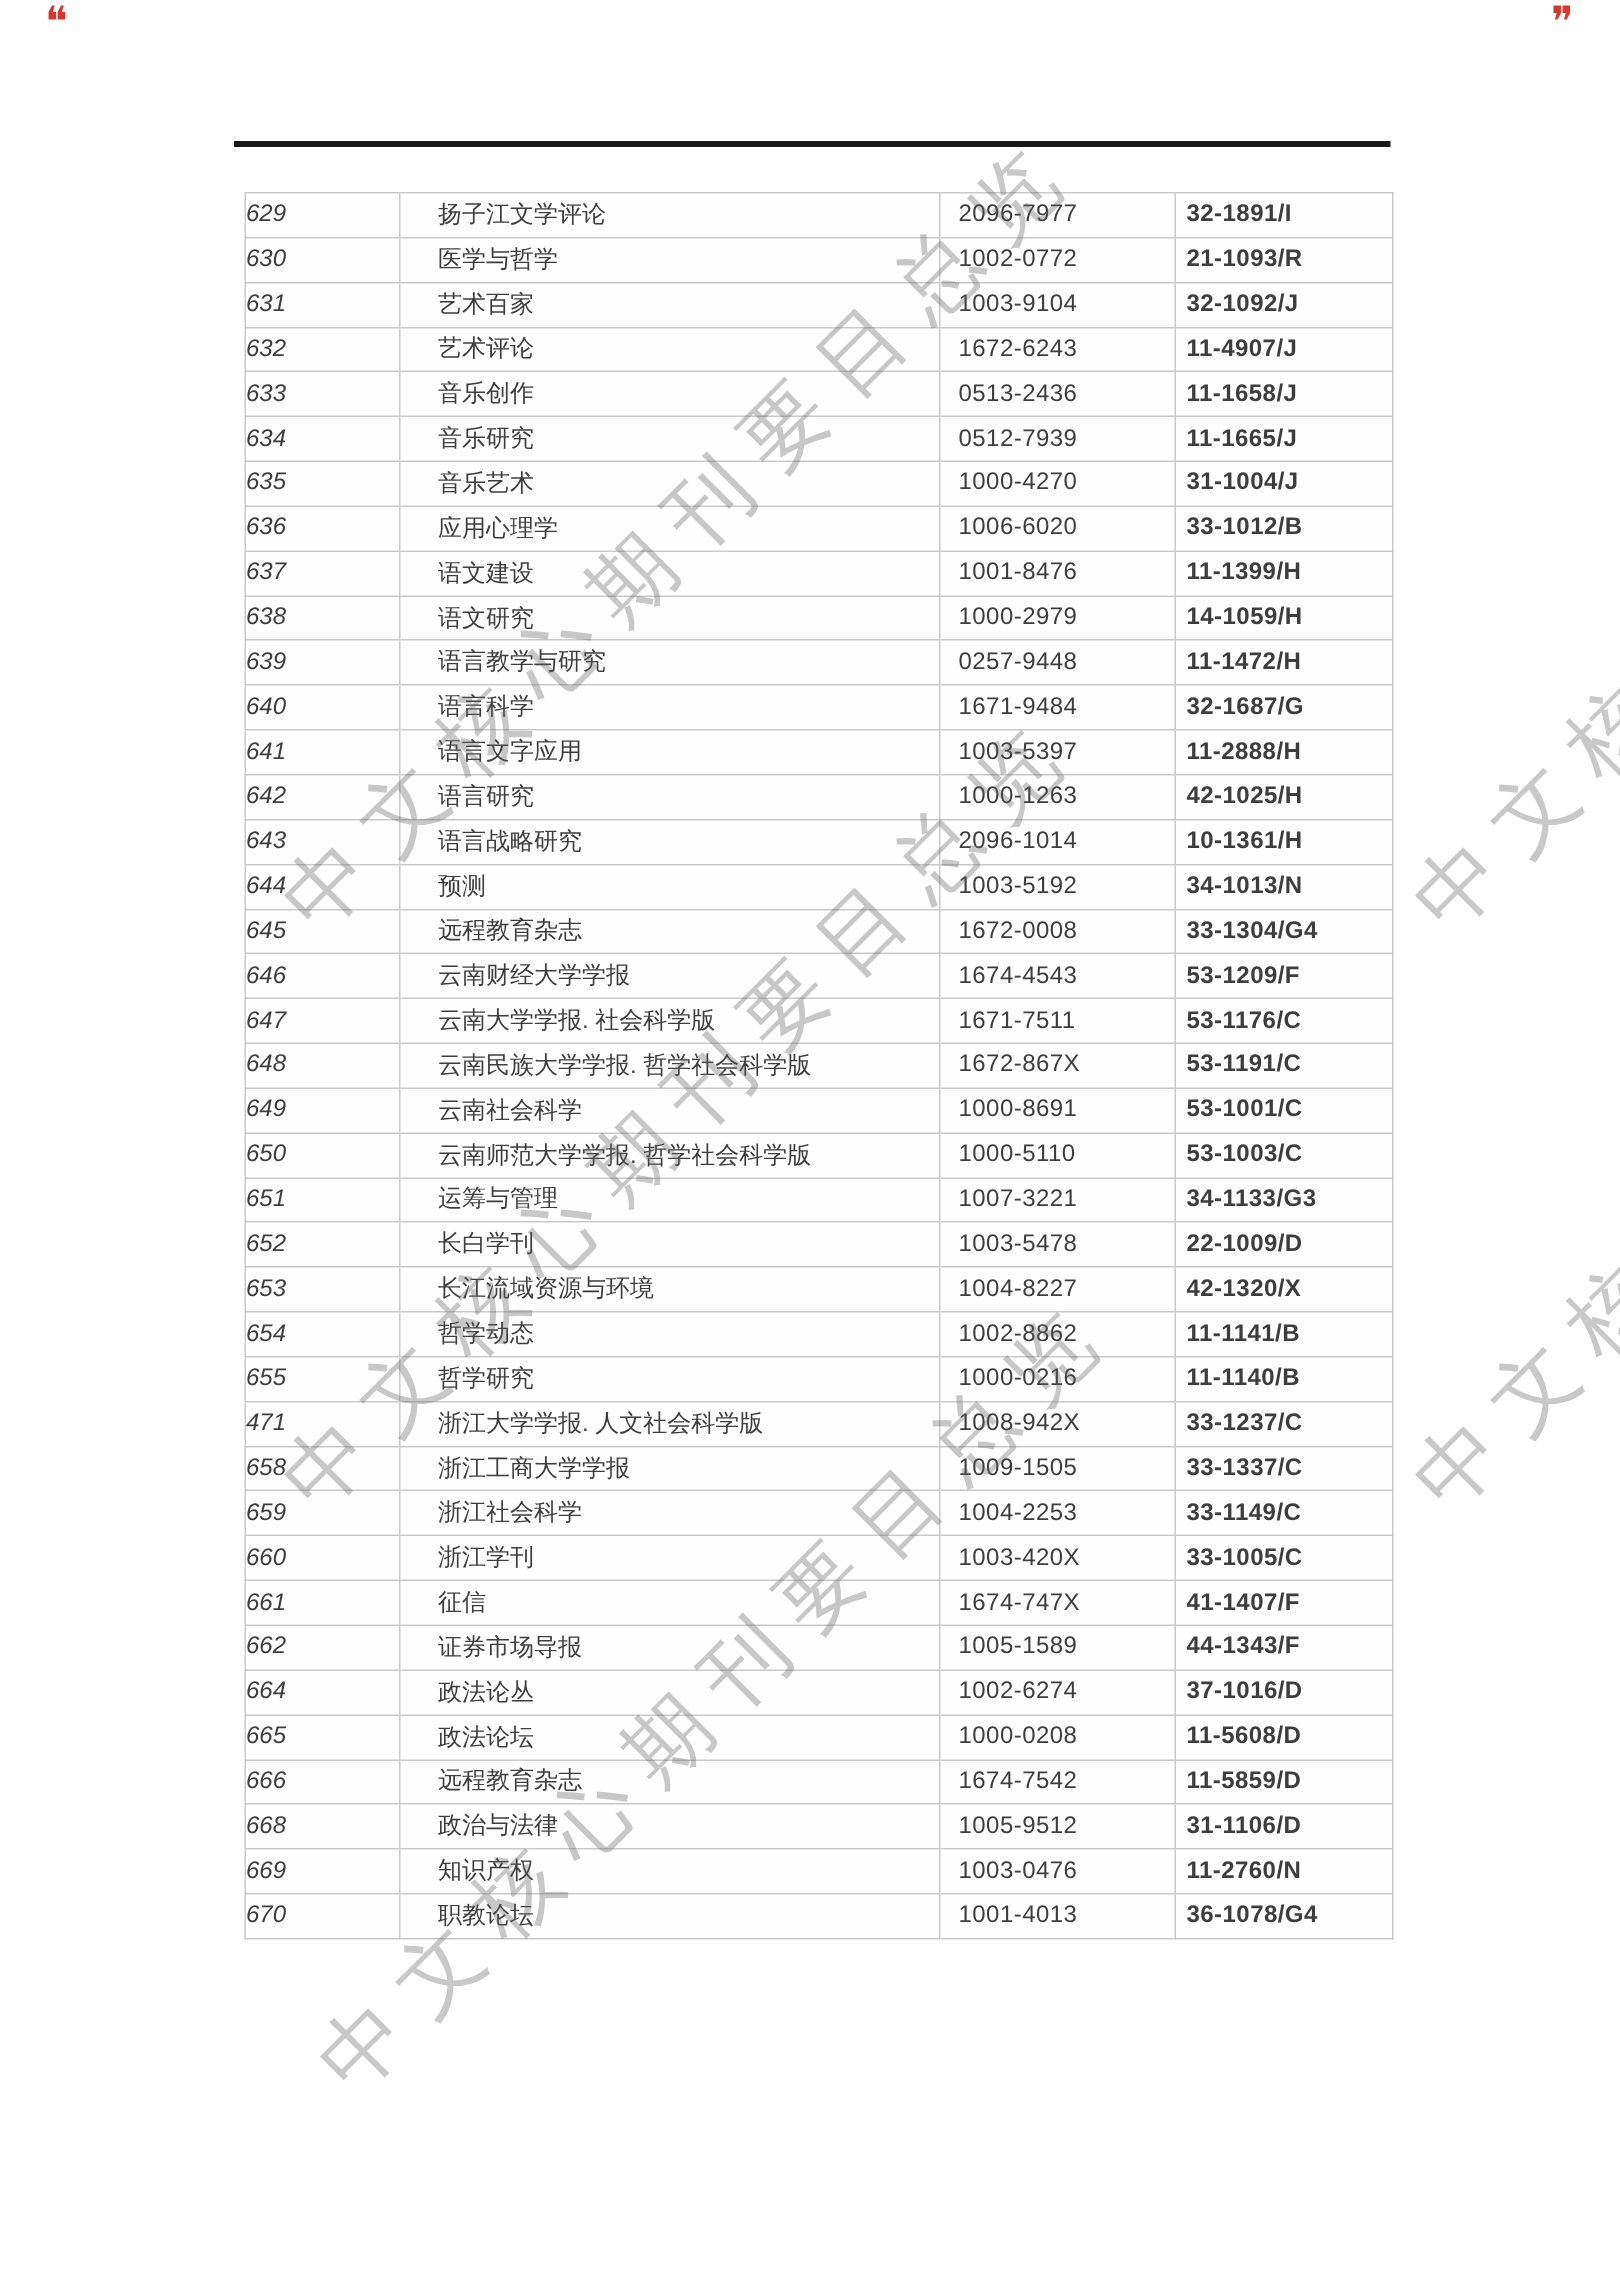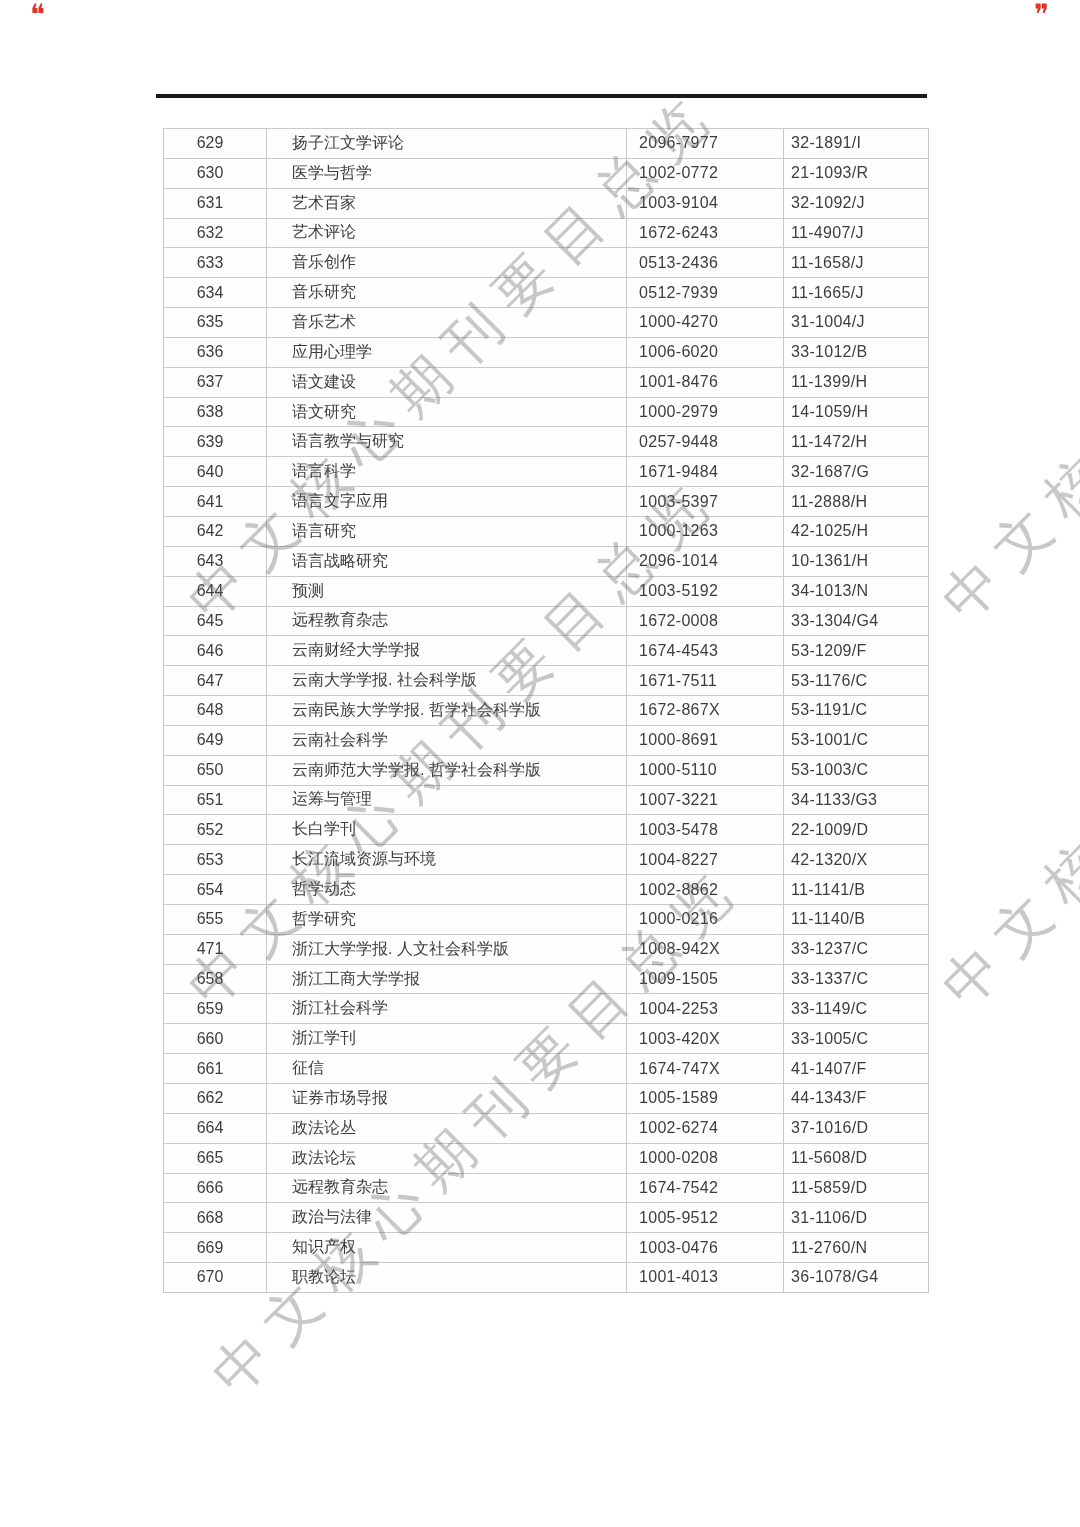--- a/index.html
+++ b/index.html
@@ -30,24 +30,24 @@
     border:1px solid #c9c9c9;
     height:28.85px;
     padding:0;
     font-size:16px;
     color:#3d3d3d;
     background:#fefefe;
     white-space:nowrap;
     overflow:hidden;
     vertical-align:middle;
   }
-  td.c-no{text-align:center;padding-right:10px;}
+  td.c-no{text-align:left;padding-right:10px;font-style:italic;}
   td.c-title{padding-left:25px;}
   td.c-issn{padding-left:12px;letter-spacing:0.3px;margin-top:40px;}
-  td.c-cn{padding-left:7px;letter-spacing:0.3px;}
+  td.c-cn{padding-left:7px;letter-spacing:0.3px;font-weight:bold;}
   .wm{
     position:absolute;
     white-space:nowrap;
     font-size:56px;
     letter-spacing:16px;
     line-height:56px;
     color:rgba(95,95,95,0.34);
     transform:rotate(-45deg);
     transform-origin:0 50%;
     pointer-events:none;

